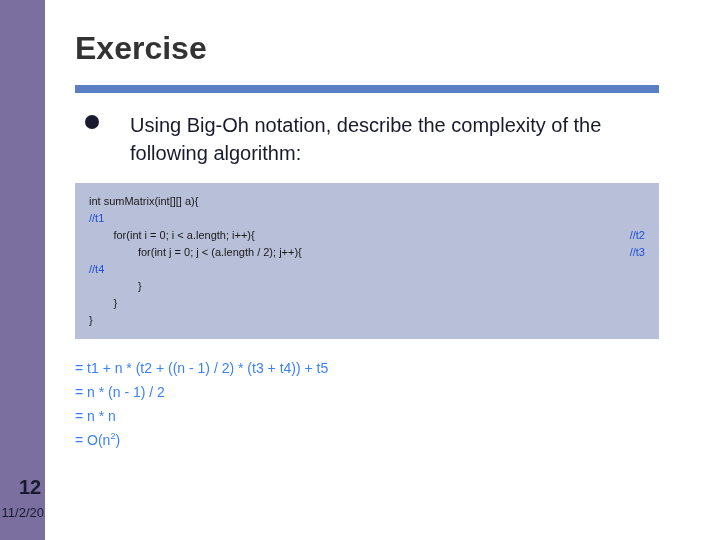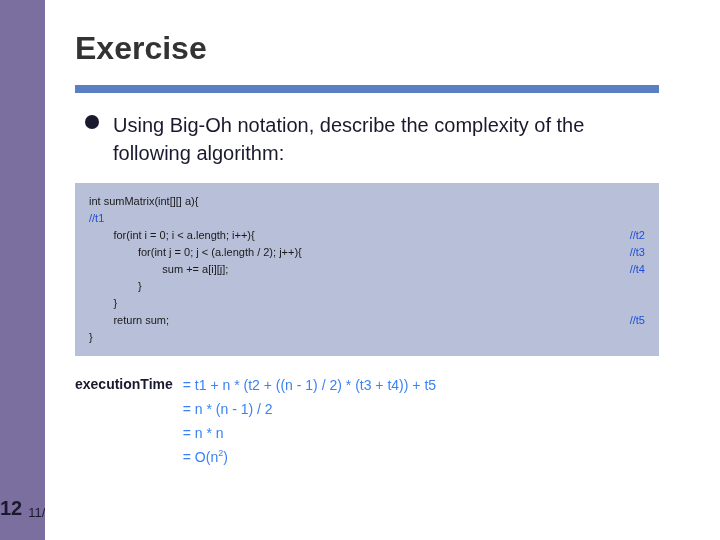--- a/index.html
+++ b/index.html
@@ -49,20 +49,21 @@
       background: #5b7fc4;
       margin-bottom: 18px;
     }
 
     
     .bullet-row {
       display: flex;
       align-items: flex-start;
       margin-bottom: 16px;
       padding-left: 10px;
+      gap: 17px;
     }
 
     .bullet-dot {
       width: 14px;
       height: 14px;
       background: #1a1a2e;
       border-radius: 50%;
       flex-shrink: 0;
       margin-top: 4px;
       margin-right: 14px;
@@ -116,22 +117,22 @@
       line-height: 1.7;
     }
 
     
     .bottom-labels {
       position: absolute;
       bottom: 20px;
       left: 0px;
       width: 60px;
       display: flex;
-      flex-direction: row;
-      align-items: flex-end;
+      flex-direction: column;
+      align-items: center;
       gap: 6px;
     }
 
     .label-number {
       font-size: 20px;
       font-weight: bold;
       color: #1a1a2e;
     }
 
     .label-date {
@@ -178,43 +179,37 @@
     </div>
     <div class="code-line">
       <span>&nbsp;&nbsp;&nbsp;&nbsp;&nbsp;&nbsp;&nbsp;&nbsp;for(int i = 0; i &lt; a.length; i++){</span>
       <span class="code-comment">//t2</span>
     </div>
     <div class="code-line">
       <span>&nbsp;&nbsp;&nbsp;&nbsp;&nbsp;&nbsp;&nbsp;&nbsp;&nbsp;&nbsp;&nbsp;&nbsp;&nbsp;&nbsp;&nbsp;&nbsp;for(int j = 0; j &lt; (a.length / 2); j++){</span>
       <span class="code-comment">//t3</span>
     </div>
     <div class="code-line">
-      <span>&nbsp;&nbsp;&nbsp;&nbsp;&nbsp;&nbsp;&nbsp;&nbsp;&nbsp;&nbsp;&nbsp;&nbsp;&nbsp;&nbsp;&nbsp;&nbsp;&nbsp;&nbsp;&nbsp;&nbsp;&nbsp;&nbsp;&nbsp;&nbsp;sum += a[i][j];</span>
       <span class="code-comment">//t4</span>
     </div>
     <div class="code-line">
       <span>&nbsp;&nbsp;&nbsp;&nbsp;&nbsp;&nbsp;&nbsp;&nbsp;&nbsp;&nbsp;&nbsp;&nbsp;&nbsp;&nbsp;&nbsp;&nbsp;}</span>
       <span></span>
     </div>
     <div class="code-line">
       <span>&nbsp;&nbsp;&nbsp;&nbsp;&nbsp;&nbsp;&nbsp;&nbsp;}</span>
       <span></span>
     </div>
     <div class="code-line">
-      <span>&nbsp;&nbsp;&nbsp;&nbsp;&nbsp;&nbsp;&nbsp;&nbsp;return sum;</span>
-      <span class="code-comment">//t5</span>
-    </div>
-    <div class="code-line">
       <span>}</span>
       <span></span>
     </div>
   </div>
 
   <div class="exec-section">
-    <div class="exec-label">executionTime</div>
     <div class="exec-equations">
       <div>= t1 + n * (t2 + ((n - 1) / 2) * (t3 + t4)) + t5</div>
       <div>= n * (n - 1) / 2</div>
       <div>= n * n</div>
       <div>= O(n<sup>2</sup>)</div>
     </div>
   </div>
 
 </div>
 

